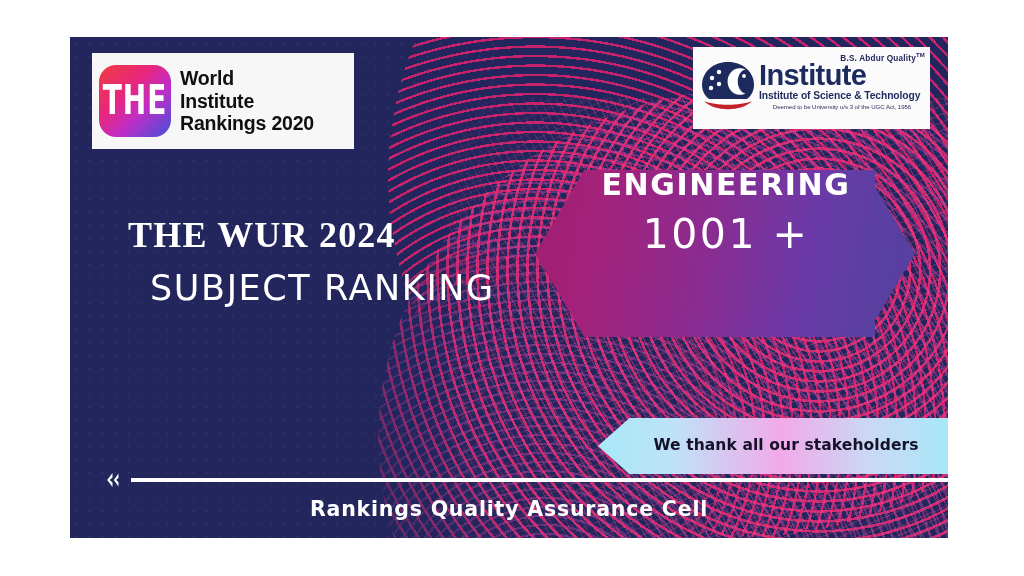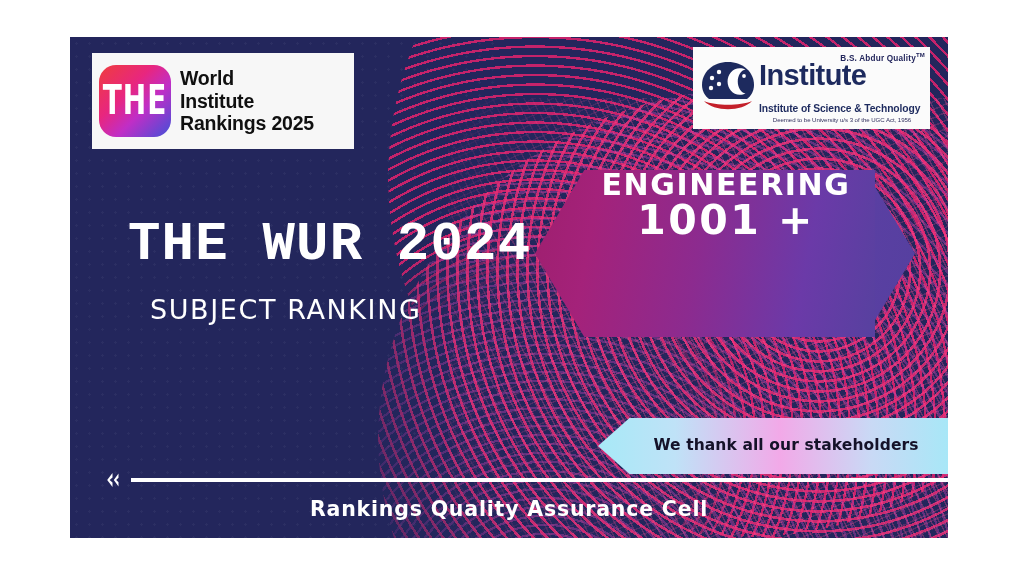--- a/index.html
+++ b/index.html
@@ -189,53 +189,53 @@
     color: #1d2a5e;
     line-height: 0.95;
     letter-spacing: -0.6px;
     margin-top: -1px;
   }
   #crescent-subtitle {
     font-size: 10.3px;
     font-weight: 700;
     color: #1d2a5e;
     letter-spacing: -0.1px;
-    margin-top: 14px;
+    margin-top: 1px;
     white-space: nowrap;
   }
   #crescent-deemed {
     font-size: 6.1px;
     color: #31305e;
     text-align: center;
     margin-top: 2px;
     letter-spacing: -0.05px;
     white-space: nowrap;
   }
 
   
   #headline-block {
     position: absolute;
     left: 58px;
     top: 180px;
     width: 470px;
   }
   #headline-main {
     color: #ffffff;
-    font-size: 54px;
+    font-size: 36px;
     font-weight: 700;
     letter-spacing: 1.2px;
     line-height: 1.05;
-    font-family: Liberation Mono, monospace;
+    font-family: Liberation Serif, serif;
   }
   #headline-sub {
     color: #ffffff;
-    font-size: 27px;
+    font-size: 35px;
     font-weight: 400;
     letter-spacing: 1.6px;
-    margin-top: 20px;
+    margin-top: 13px;
     margin-left: 22px;
     font-family: "DejaVu Sans", sans-serif;
   }
 
   
   #rank-badge {
     position: absolute;
     left: 465px;
     top: 133px;
     width: 340px;
@@ -262,22 +262,23 @@
     color: #ffffff;
     font-size: 30px;
     font-weight: 700;
     letter-spacing: 1.6px;
     font-family: "DejaVu Sans", sans-serif;
     line-height: 1;
   }
   #rank-badge-value {
     color: #ffffff;
     font-size: 41px;
-    font-weight: 700;
+    font-weight: 400;
     letter-spacing: 2.5px;
+    margin-top: 14px;
     font-family: "DejaVu Sans", sans-serif;
     line-height: 1;
   }
 
   
   #thanks-banner {
     position: absolute;
     left: 528px;
     top: 381px;
     width: 350px;
@@ -349,21 +350,21 @@
       <div id="bg-moire-grid"></div>
     </div>
 
     <div id="the-wur-logo">
       <div id="the-logo-mark">
         <span class="the-letters">THE</span>
       </div>
       <div id="the-wur-words">
         <div>World</div>
         <div>Institute</div>
-        <div>Rankings 2025</div>
+        <div>Rankings 2020</div>
       </div>
     </div>
 
     <div id="crescent-logo">
       <svg id="crescent-emblem" viewBox="0 0 56 52">
         <path d="M28 2 C13 2 2 12 2 25 C2 31 5 36 9 39 L47 39 C51 36 54 31 54 25 C54 12 43 2 28 2 Z" fill="#1d2a5e"></path>
         <path d="M40 9 C33 9 28 15 28 22 C28 29 33 35 40 35 C42 35 44 34.6 45.6 33.8 C41.2 33 38 28 38 22 C38 16 41.2 11 45.6 10.2 C44 9.4 42 9 40 9 Z" fill="#ffffff" transform="translate(-1,-1) scale(1.02)"></path>
         <circle cx="19" cy="12" r="2.2" fill="#ffffff"></circle>
         <circle cx="12" cy="18" r="2.2" fill="#ffffff"></circle>
         <circle cx="19" cy="24" r="2.2" fill="#ffffff"></circle>

